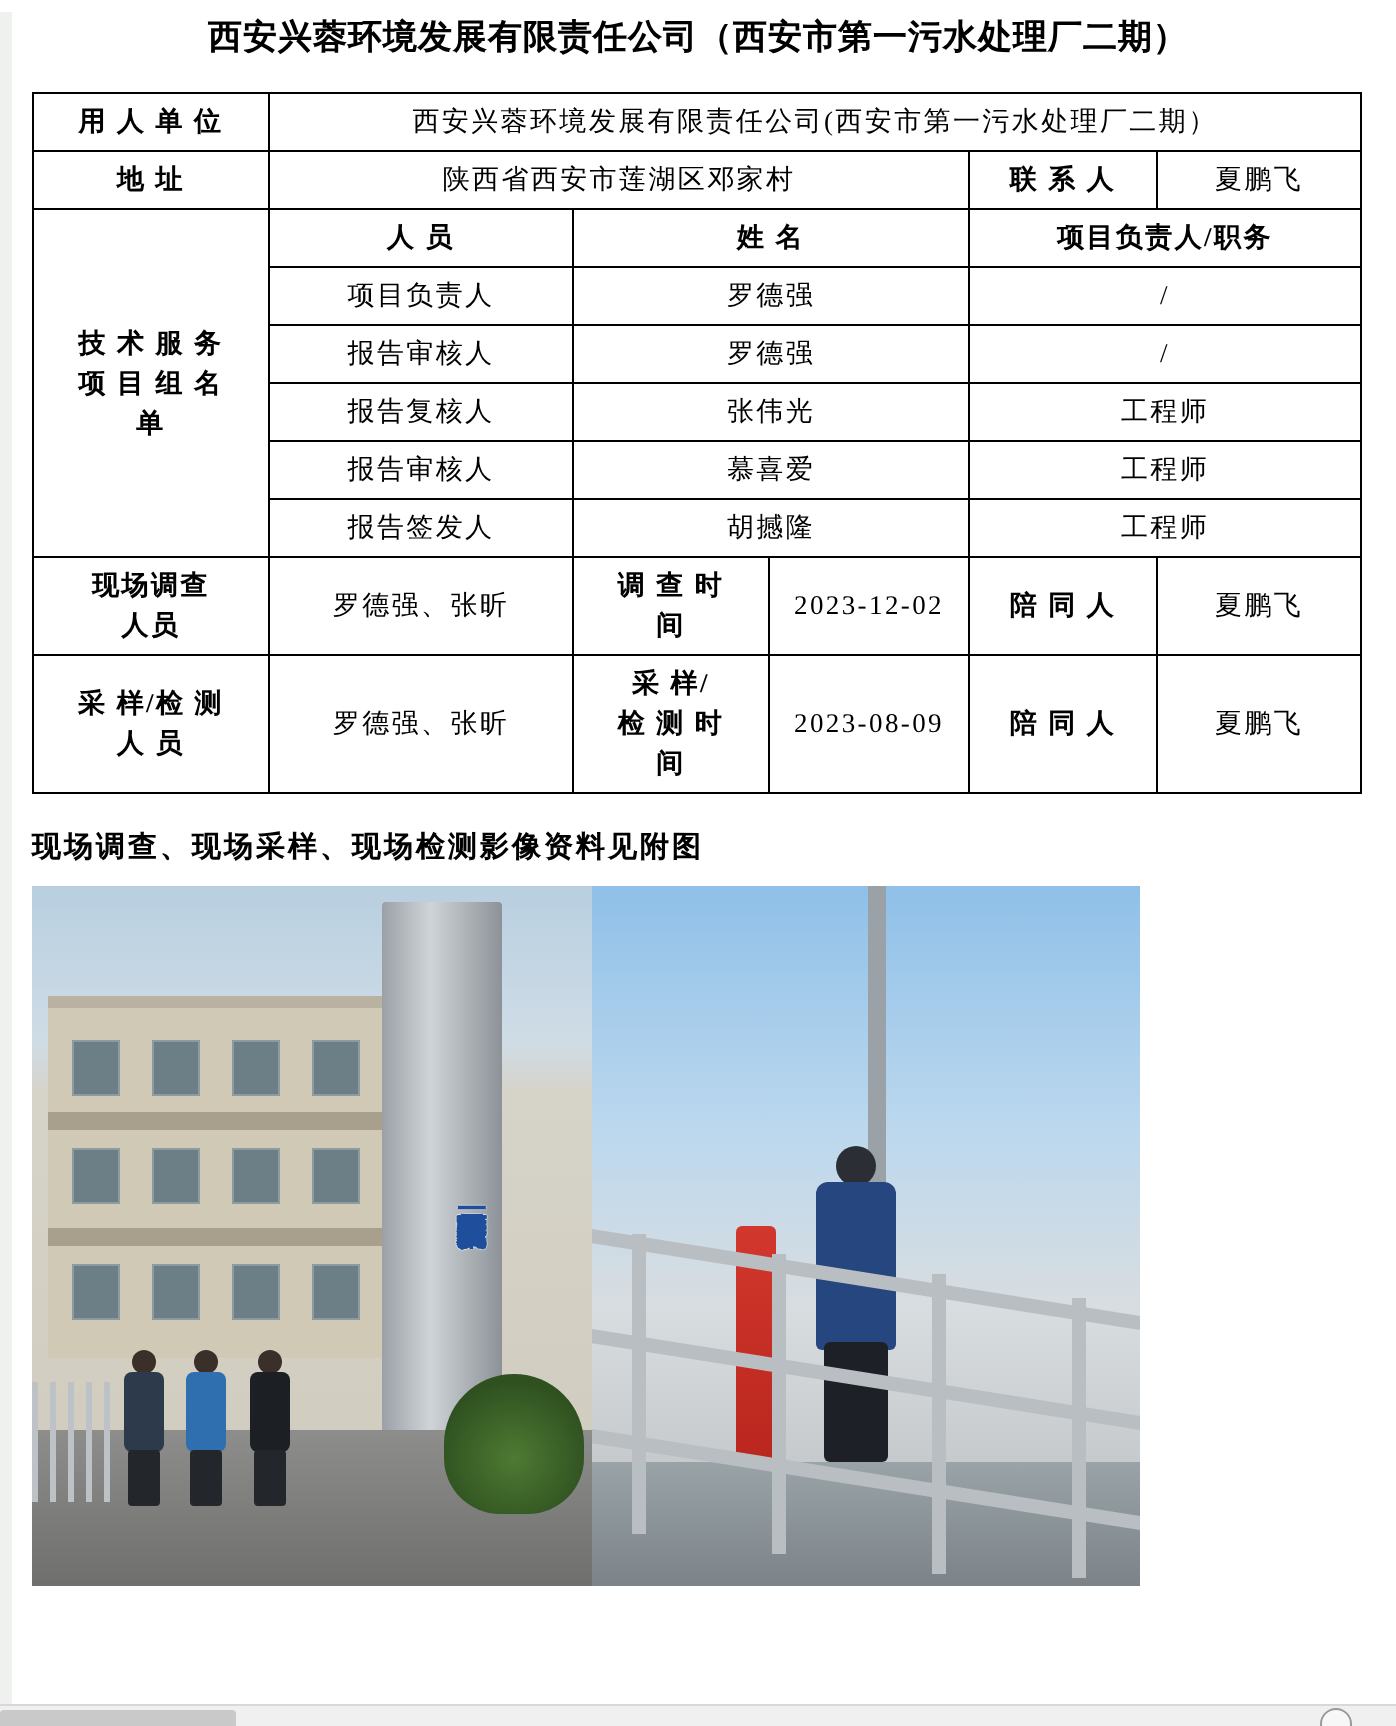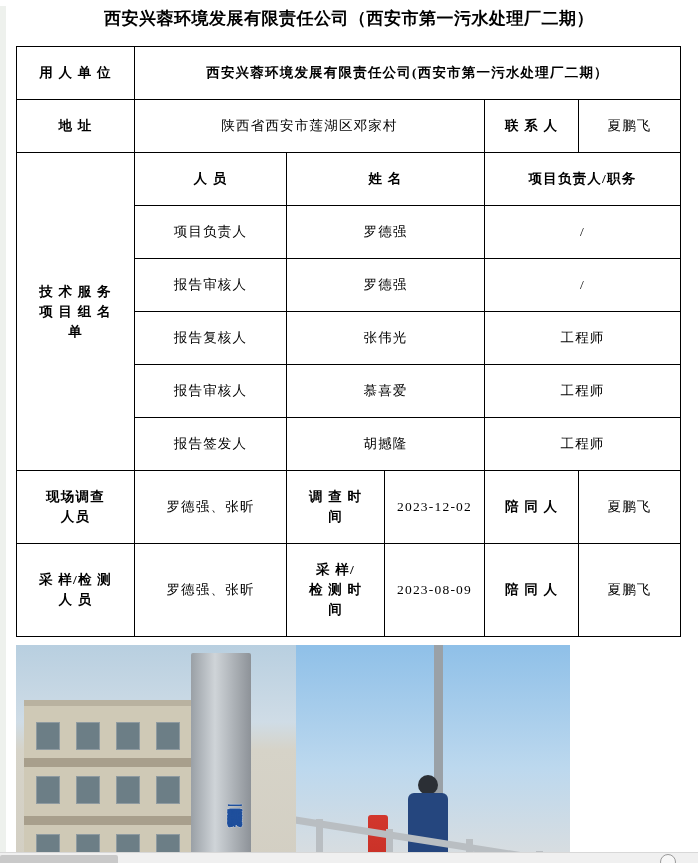--- a/index.html
+++ b/index.html
@@ -43,31 +43,30 @@
     border-collapse: collapse;
     width: 664px;
     margin-top: 14px;
     table-layout: fixed;
   }
   table.main td {
     border: 1px solid #000;
     text-align: center;
     vertical-align: middle;
     font-size: 13.5px;
-    padding: 16px 3px;
+    padding: 4px 3px;
     line-height: 20px;
     letter-spacing: 1.2px;
     word-break: break-all;
   }
   td.bold {
     font-weight: bold;
   }
   .cellpad {
     padding: 6px 4px;
-    font-weight: bold;
   }
   .note {
     margin-top: 16px;
     font-size: 14.5px;
     font-weight: bold;
     letter-spacing: 1.5px;
     line-height: 22px;
   }
   .photos {
     margin-top: 8px;
@@ -383,20 +382,21 @@
           <div>检 测 时</div>
           <div>间</div>
         </td>
         <td>2023-08-09</td>
         <td class="bold">陪 同 人</td>
         <td>夏鹏飞</td>
       </tr>
     </tbody>
   </table>
 
+  <div class="note">现场调查、现场采样、现场检测影像资料见附图</div>
 
   <div class="photos">
 
     <div class="photo photo-left">
       <div class="bld">
         <div class="band" style="top:52px;"></div>
         <div class="band" style="top:110px;"></div>
         <div class="win" style="left:12px; top:16px;"></div>
         <div class="win" style="left:52px; top:16px;"></div>
         <div class="win" style="left:92px; top:16px;"></div>

